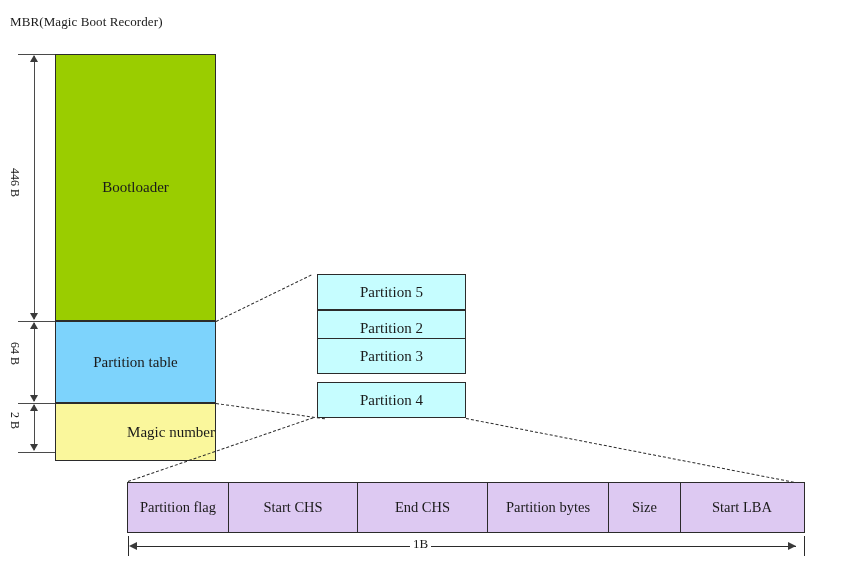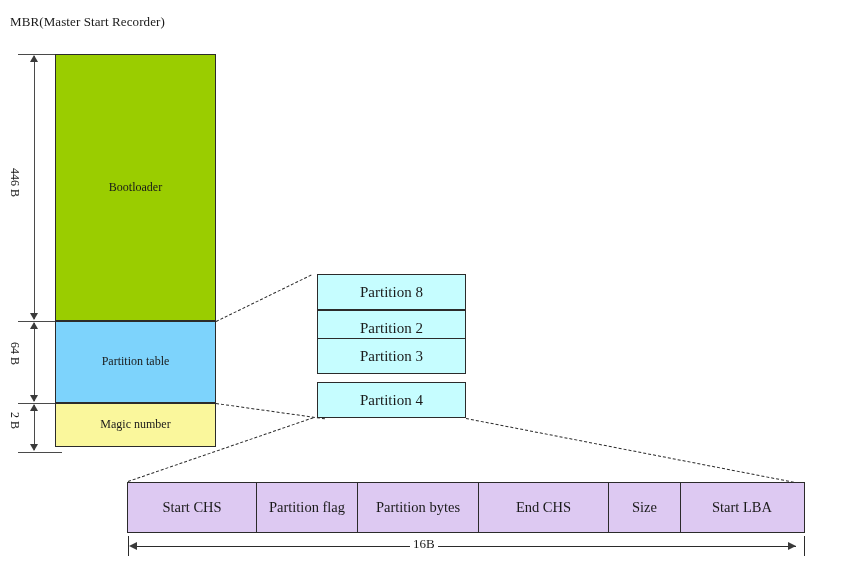--- a/index.html
+++ b/index.html
@@ -7,24 +7,24 @@
        font-family:"Liberation Serif","DejaVu Serif",serif;color:#1a1a1a;}
 
   .abs{position:absolute;}
 
   
   #title{left:10px;top:14px;font-size:13px;letter-spacing:.1px;white-space:nowrap;}
 
   
   .mbr-block{box-sizing:border-box;border:1.4px solid #2b2b2b;
              display:flex;align-items:center;justify-content:center;
-             font-size:12px;text-align:center;line-height:1.1;font-family:Liberation Serif, serif;}
+             font-size:15px;text-align:center;line-height:1.1;font-family:Liberation Serif, serif;}
   #blk-boot{left:55px;top:54px;width:161px;height:267px;background:#9ACD00;}
   #blk-ptab{left:55px;top:321px;width:161px;height:82px;background:#7dd3fc;}
-  #blk-magic{left:55px;top:403px;width:161px;height:44px;background:#FAF79C;}
+  #blk-magic{left:55px;top:403px;width:161px;height:58px;background:#FAF79C;justify-content:flex-end;}
 
   
   .tick{left:18px;height:0;border-top:1.1px solid #4a4a4a;}
   #tick-a{top:54px;width:44px;}
   #tick-b{top:321px;width:44px;}
   #tick-c{top:403px;width:44px;}
   #tick-d{top:452px;width:44px;}
 
   
   .dimline{left:34px;width:0;border-left:1.1px solid #4a4a4a;}
@@ -70,21 +70,21 @@
   #wline{left:136px;top:546px;width:660px;height:0;border-top:1.1px solid #2b2b2b;}
   #wtick-l{left:128px;top:536px;width:0;height:20px;border-left:1.1px solid #2b2b2b;}
   #wtick-r{left:804px;top:536px;width:0;height:20px;border-left:1.1px solid #2b2b2b;}
   #warw-l{left:129px;top:542px;}
   #warw-r{left:788px;top:542px;}
   #wlabel{left:410px;top:536px;font-size:13px;background:#ffffff;padding:0 3px;}
 </style>
 </head>
 <body>
 
-<div class="abs" id="title">MBR(Master Start Recorder)</div>
+<div class="abs" id="title">MBR(Magic Boot Recorder)</div>
 
 <div class="abs tick" id="tick-a"></div>
 <div class="abs tick" id="tick-b"></div>
 <div class="abs tick" id="tick-c"></div>
 <div class="abs tick" id="tick-d"></div>
 
 <div class="abs dimline" id="dim-446"></div>
 <div class="abs arw arw-up" style="left:30px;top:55px;"></div>
 <div class="abs arw arw-dn" style="left:30px;top:313px;"></div>
 
@@ -107,54 +107,54 @@
   <span>Partition table</span>
 </div>
 <div class="abs mbr-block" id="blk-magic">
   <span>Magic number</span>
 </div>
 
 <div class="abs dash" style="left:216px;top:321px;width:106px;transform:rotate(-26deg);"></div>
 <div class="abs dash" style="left:216px;top:403px;width:110px;transform:rotate(8deg);"></div>
 
 <div class="abs part-box" id="part-1">
-  <span>Partition 8</span>
+  <span>Partition 5</span>
 </div>
 <div class="abs part-box" id="part-2">
   <span>Partition 2</span>
 </div>
 <div class="abs part-box" id="part-3">
   <span>Partition 3</span>
 </div>
 <div class="abs part-box" id="part-4">
   <span>Partition 4</span>
 </div>
 
 <div class="abs dash" style="left:128px;top:481px;width:196px;transform:rotate(-19deg);transform-origin:left center;"></div>
 <div class="abs dash" style="left:466px;top:418px;width:344px;transform:rotate(11deg);transform-origin:left center;"></div>
 
 <div class="abs" id="field-table">
+  <div class="field-cell" style="width:101px;">
+    <span>Partition flag</span>
+  </div>
   <div class="field-cell" style="width:129px;">
     <span>Start CHS</span>
   </div>
-  <div class="field-cell" style="width:101px;">
-    <span>Partition flag</span>
+  <div class="field-cell" style="width:130px;">
+    <span>End CHS</span>
   </div>
   <div class="field-cell" style="width:121px;">
     <span>Partition bytes</span>
-  </div>
-  <div class="field-cell" style="width:130px;">
-    <span>End CHS</span>
   </div>
   <div class="field-cell" style="width:72px;">
     <span>Size</span>
   </div>
   <div class="field-cell" style="width:122px;">
     <span>Start LBA</span>
   </div>
 </div>
 
 <div class="abs" id="wtick-l"></div>
 <div class="abs" id="wtick-r"></div>
 <div class="abs" id="wline"></div>
 <div class="abs arw-l" id="warw-l"></div>
 <div class="abs arw-r" id="warw-r"></div>
-<div class="abs" id="wlabel">16B</div>
+<div class="abs" id="wlabel">1B</div>
 
 </body></html>

